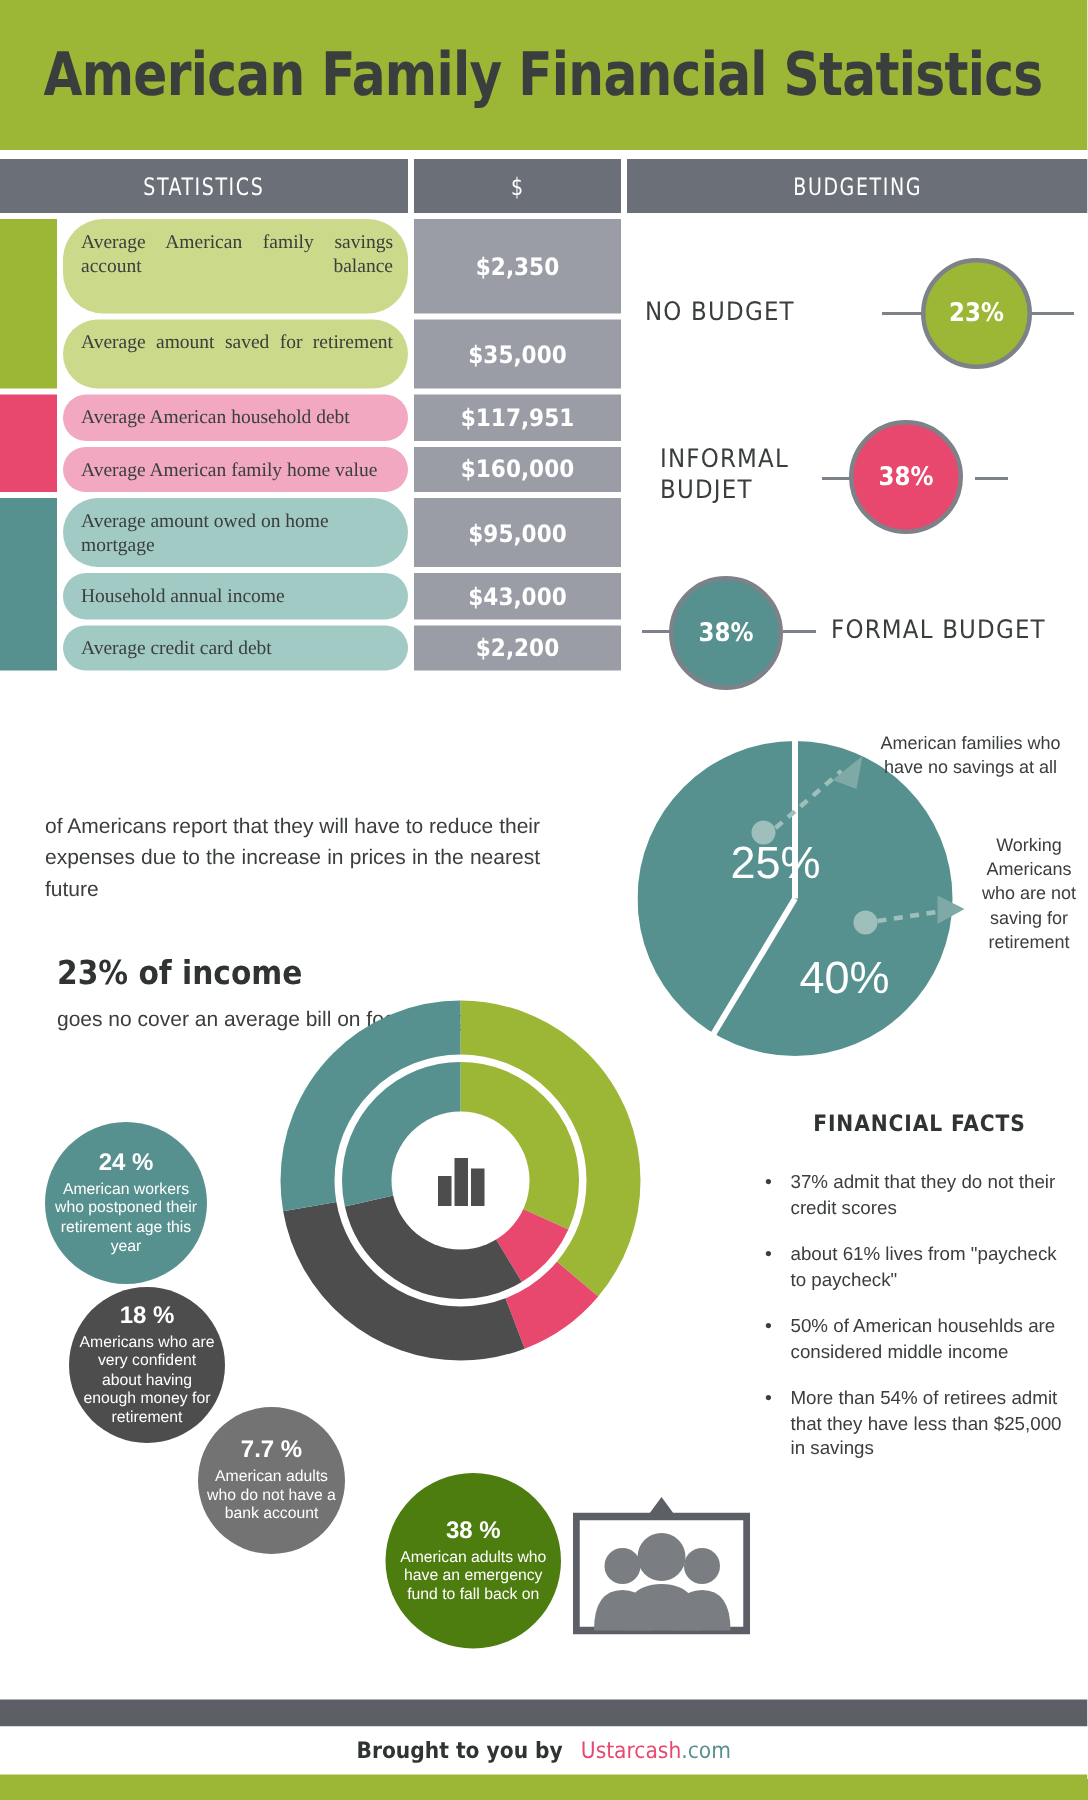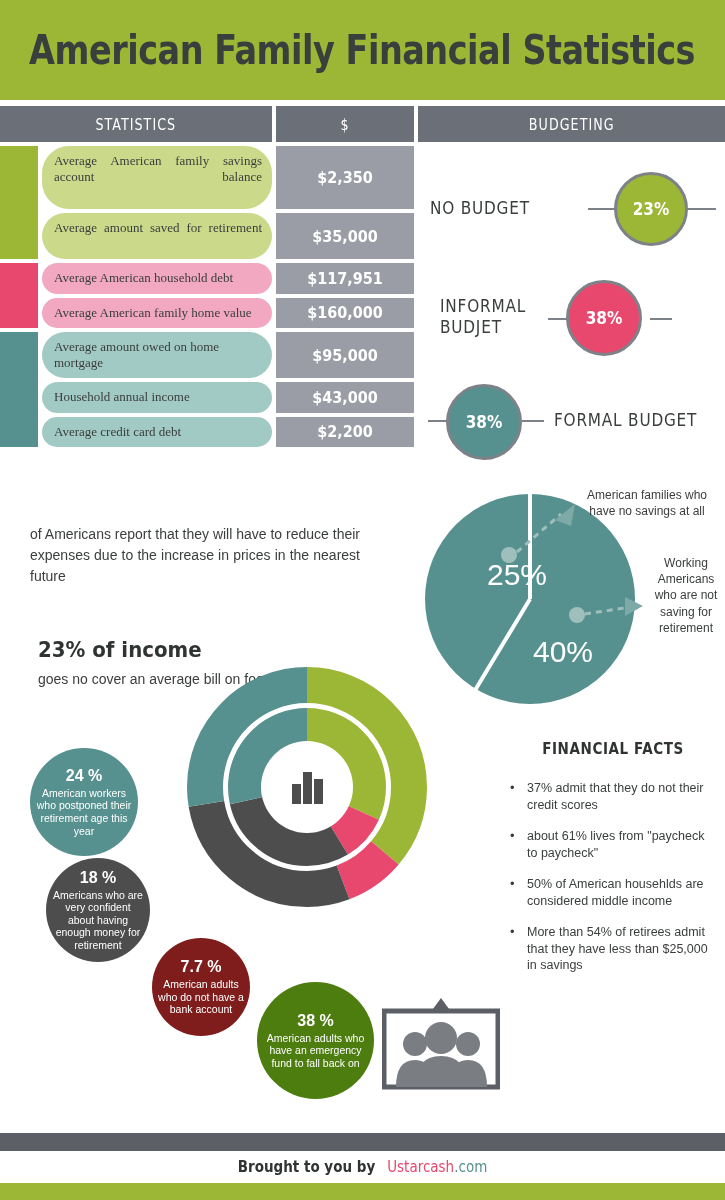--- a/index.html
+++ b/index.html
@@ -85,21 +85,21 @@
   }
   .bud-line { position: absolute; height: 2px; background: #7D8289; }
 
   
   .stat75 { position: absolute; left: 30px; top: 516px; }
   .stat75 .big {
     font-size: 30px; font-weight: bold; color: #2F3331; letter-spacing: 0px;
     font-family: "DejaVu Sans Condensed", "Liberation Sans Narrow", "Liberation Sans", sans-serif;
   }
   .stat75 .body {
-    margin-top: 8px; width: 330px; font-size: 14px; color: #3A3E3C;
+    margin-top: 24px; width: 330px; font-size: 14px; color: #3A3E3C;
     line-height: 1.5; text-align: justify;
   }
   .stat23 { position: absolute; left: 38px; top: 637px; }
   .stat23 .big {
     font-size: 22px; font-weight: bold; color: #2F3331;
     font-family: "DejaVu Sans Condensed", "Liberation Sans Narrow", "Liberation Sans", sans-serif;
   }
   .stat23 .body { margin-top: 7px; font-size: 14px; color: #3A3E3C; line-height: 1.45; }
 
   
@@ -313,21 +313,21 @@
   <div class="bubble" style="left:30px; top:748px; width:108px; height:108px; background:#56918F;">
     <div class="pct">24 %</div>
     <div class="txt">American workers who postponed their retirement age this year</div>
   </div>
 
   <div class="bubble" style="left:46px; top:858px; width:104px; height:104px; background:#4D4D4D;">
     <div class="pct">18 %</div>
     <div class="txt">Americans who are very confident about having enough money for retirement</div>
   </div>
 
-  <div class="bubble" style="left:152px; top:938px; width:98px; height:98px; background:#7f1d1d;justify-content:center;">
+  <div class="bubble" style="left:132px; top:938px; width:98px; height:98px; background:#737373;justify-content:center;">
     <div class="pct">7.7 %</div>
     <div class="txt">American adults who do not have a bank account</div>
   </div>
 
   <div class="bubble" style="left:257px; top:982px; width:117px; height:117px; background:#4d7c0f;">
     <div class="pct">38 %</div>
     <div class="txt">American adults who have an emergency fund to fall back on</div>
   </div>
 
   <div class="frame">

